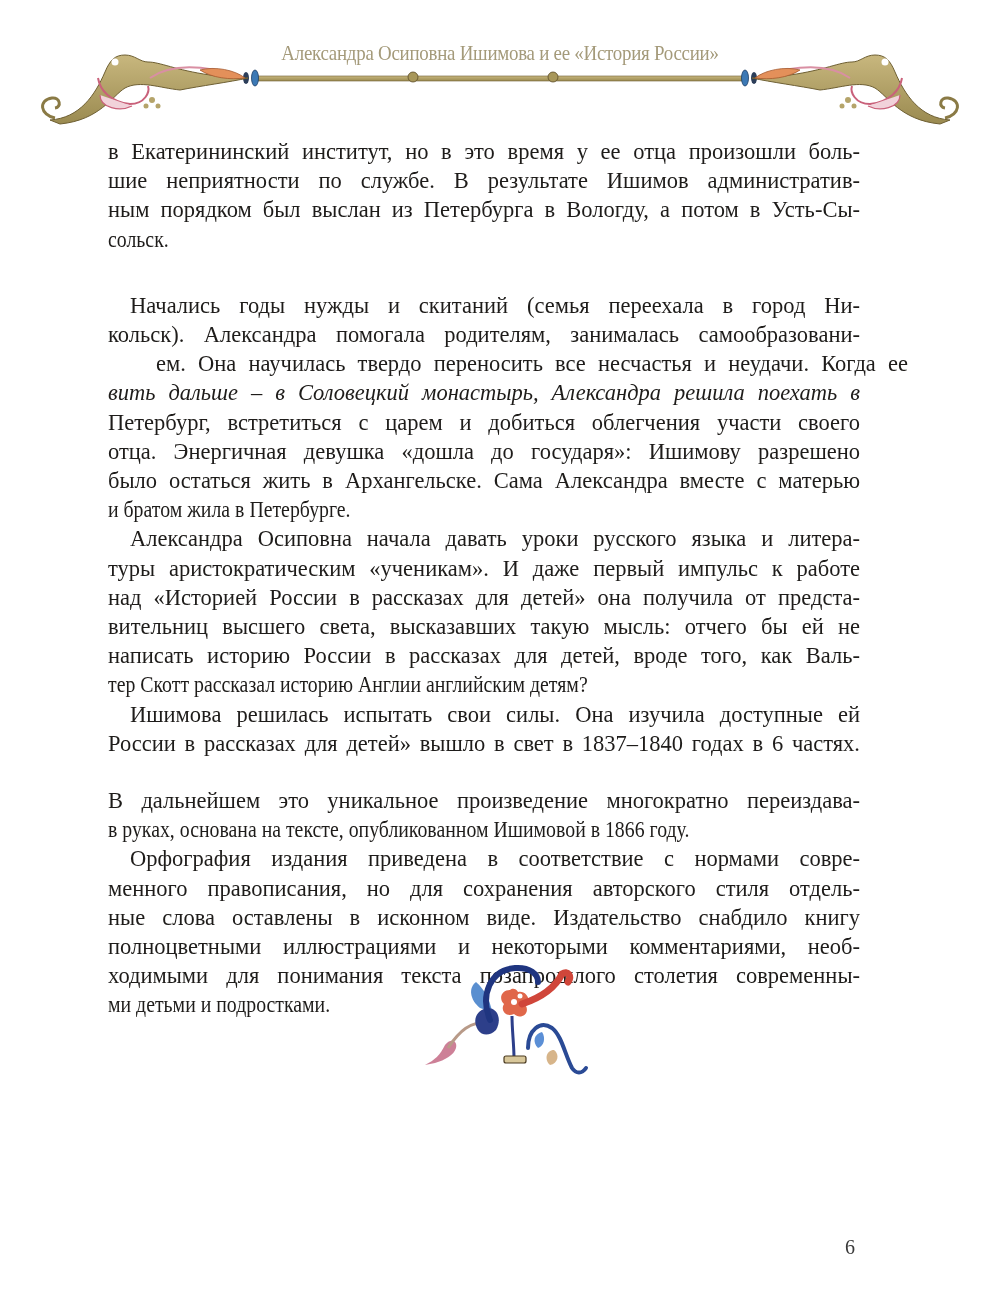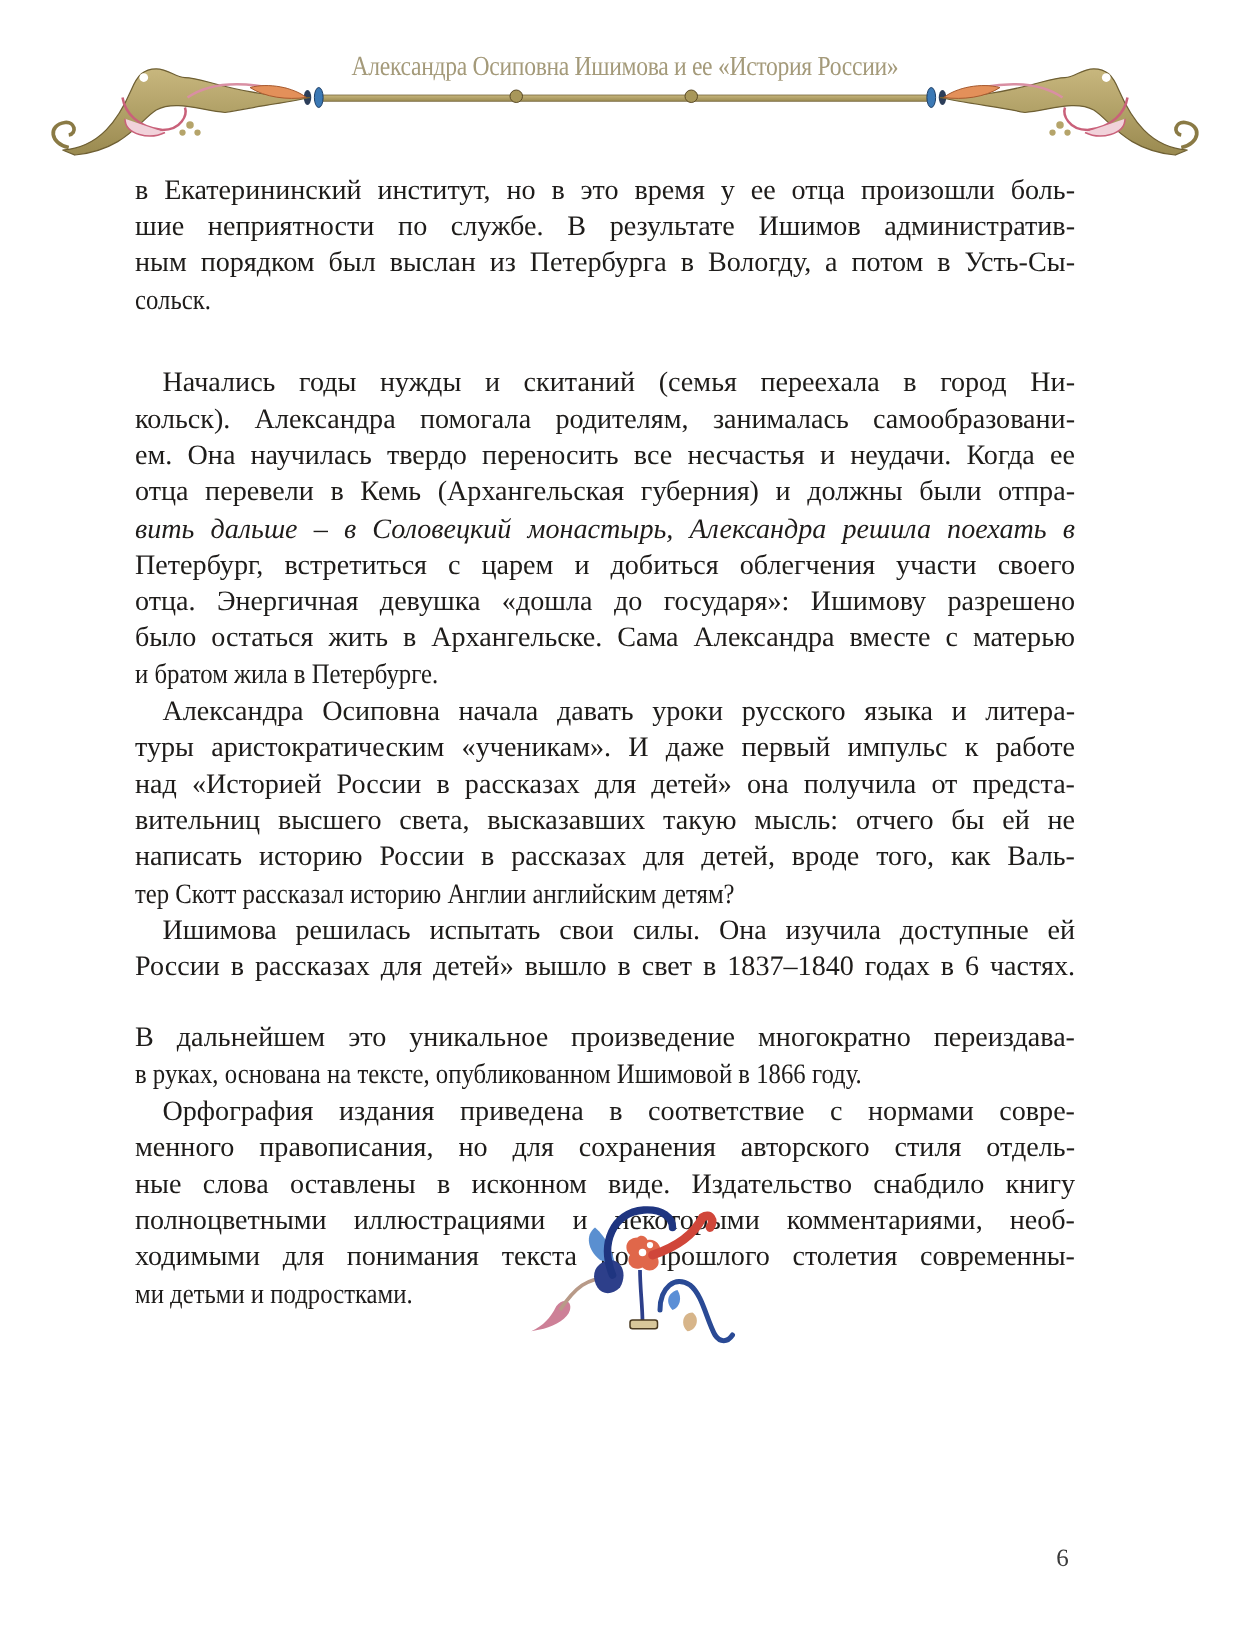--- a/index.html
+++ b/index.html
@@ -142,22 +142,21 @@
 <div class="text-body">
   <p class="first">
     <span class="line" style="display: block; width: 752px;">в Екатерининский институт, но в это время у ее отца произошли боль-</span>
     <span class="line" style="display: block; width: 752px;">шие неприятности по службе. В результате Ишимов административ-</span>
     <span class="line" style="display: block; width: 752px;">ным порядком был выслан из Петербурга в Вологду, а потом в Усть-Сы-</span>
     <span class="line last" style="display: block; width: auto; transform: scaleX(0.88);">сольск.</span>
   </p>
   <p class="first">
     <span class="line indent" style="display: block; width: 730px; margin-top: 37px;">Начались годы нужды и скитаний (семья переехала в город Ни-</span>
     <span class="line" style="display: block; width: 752px;">кольск). Александра помогала родителям, занималась самообразовани-</span>
-    <span class="line" style="display: block; width: 752px;">ем. Она научилась твердо переносить все несчастья и неудачи. Когда ее</span>
-    <span class="line" style="display: block; width: 752px;">отца перевели в Кемь (Архангельская губерния) и должны были отпра-</span>
+    <span class="line" style="display: block; width: 752px; margin-left: 48px;">ем. Она научилась твердо переносить все несчастья и неудачи. Когда ее</span>
     <span class="line" style="display: block; width: 752px; font-style: italic;">вить дальше – в Соловецкий монастырь, Александра решила поехать в</span>
     <span class="line" style="display: block; width: 752px;">Петербург, встретиться с царем и добиться облегчения участи своего</span>
     <span class="line" style="display: block; width: 752px;">отца. Энергичная девушка «дошла до государя»: Ишимову разрешено</span>
     <span class="line" style="display: block; width: 752px;">было остаться жить в Архангельске. Сама Александра вместе с матерью</span>
     <span class="line last" style="display: block; width: auto; transform: scaleX(0.88);">и братом жила в Петербурге.</span>
   </p>
   <p class="first">
     <span class="line indent" style="display: block; width: 730px;">Александра Осиповна начала давать уроки русского языка и литера-</span>
     <span class="line" style="display: block; width: 752px;">туры аристократическим «ученикам». И даже первый импульс к работе</span>
     <span class="line" style="display: block; width: 752px;">над «Историей России в рассказах для детей» она получила от предста-</span>

